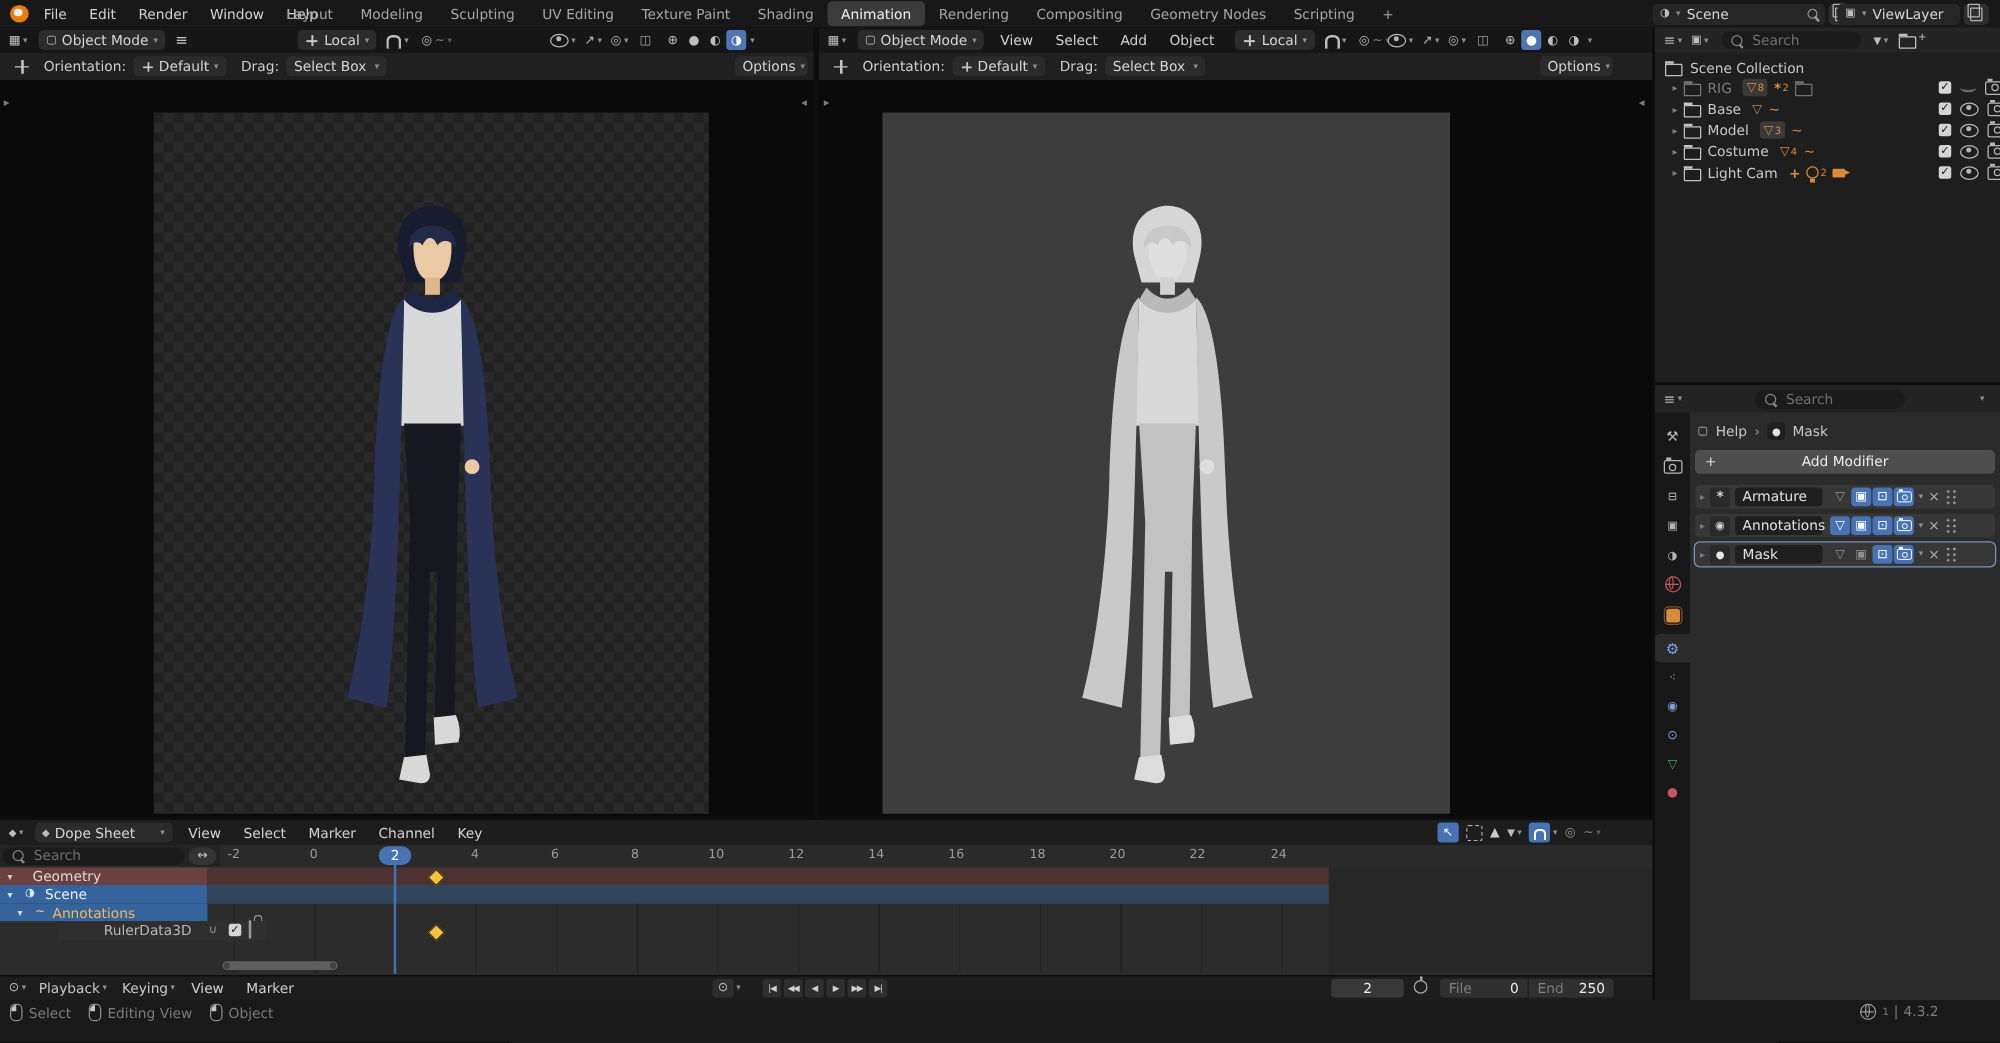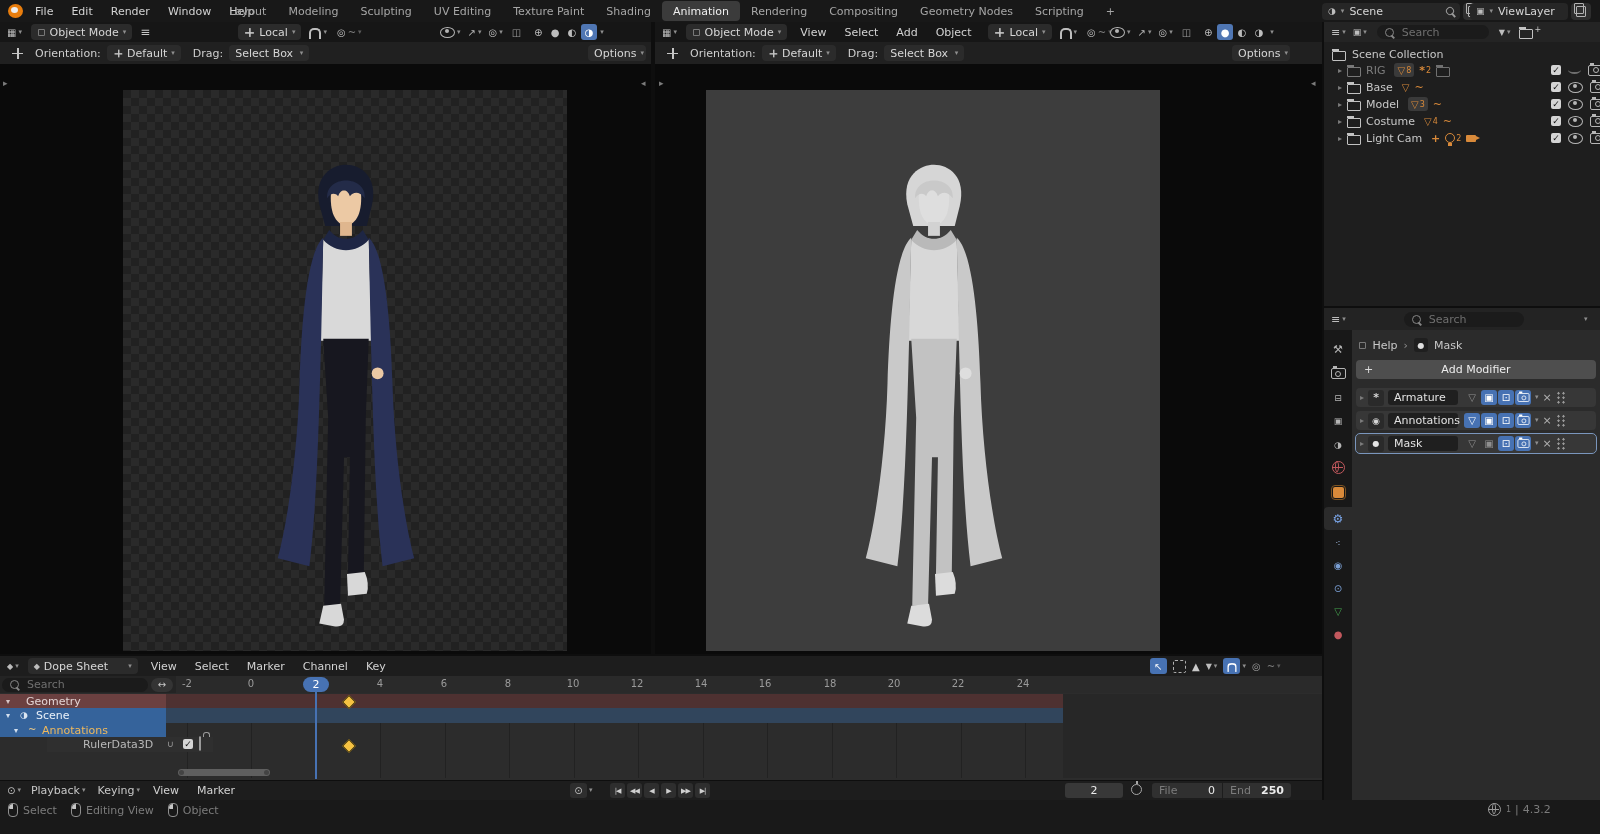--- a/index.html
+++ b/index.html
@@ -630,21 +630,21 @@
     <span class="abs" style="left:1065px;top:2px;width:58px;height:15px;background:#383838;border-radius:3px;color:#ececec;text-align:center;line-height:15px;">2</span>
     <span class="abs" style="left:1131px;top:3px;width:11px;height:11px;border:1.5px solid #a8a8a8;border-radius:50%;">
         <span class="abs" style="left:4px;top:-4px;width:2px;height:3px;background:#a8a8a8;"></span>
       </span>
     <span class="abs flex" style="left:1152px;top:2px;width:70px;height:15px;background:#303030;border-radius:3px 0 0 3px;padding:0 7px;box-sizing:border-box;">
         <span class="dim">File</span>
         <span style="margin-left:auto;color:#ececec;">0</span>
       </span>
     <span class="abs flex" style="left:1223px;top:2px;width:68px;height:15px;background:#303030;border-radius:0 3px 3px 0;padding:0 7px;box-sizing:border-box;">
         <span class="dim">End</span>
-        <span style="margin-left:auto;color:#ececec;font-weight:bold;">250</span>
+        <span style="margin-left:auto;color:#ececec;">250</span>
       </span>
   </div>
 
   <div class="abs" style="left:0;top:800px;width:1600px;height:34px;background:#191919;">
     <div class="abs flex" style="left:8px;top:3px;gap:14px;">
       <span class="flex" style="gap:5px;">
           <span class="i-mouse"></span>
           <span class="dim">Select</span>
         </span>
       <span class="flex" style="gap:5px;">

